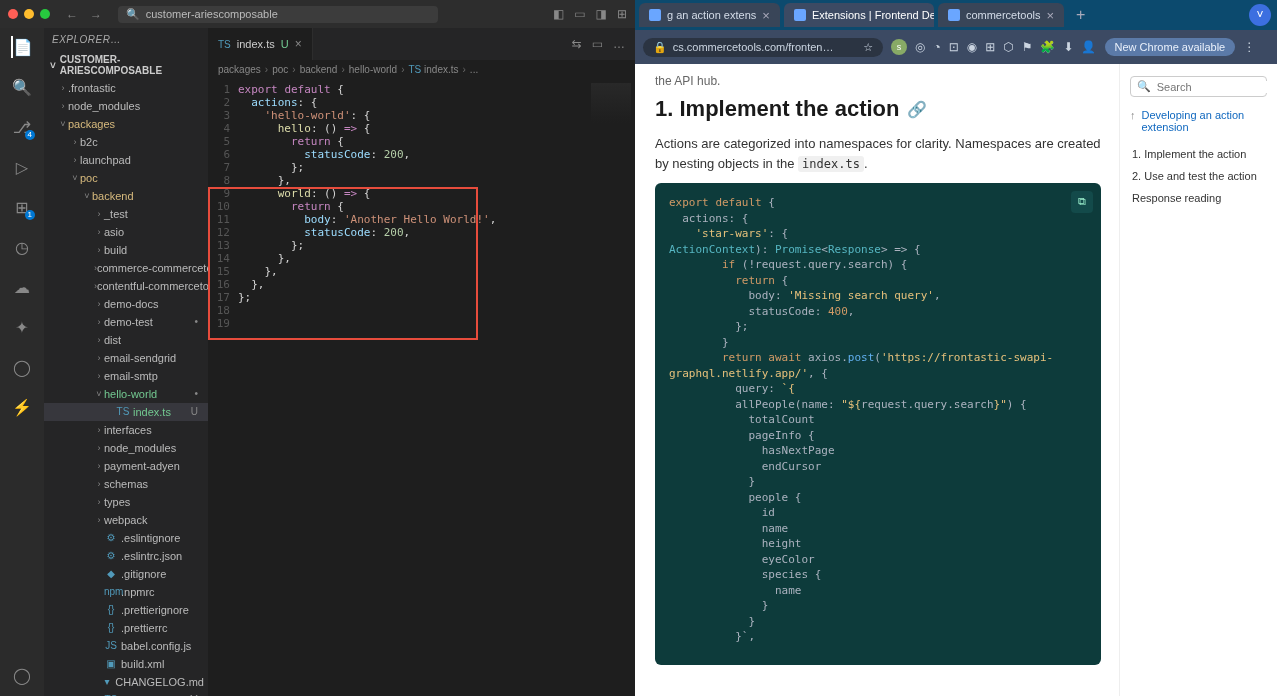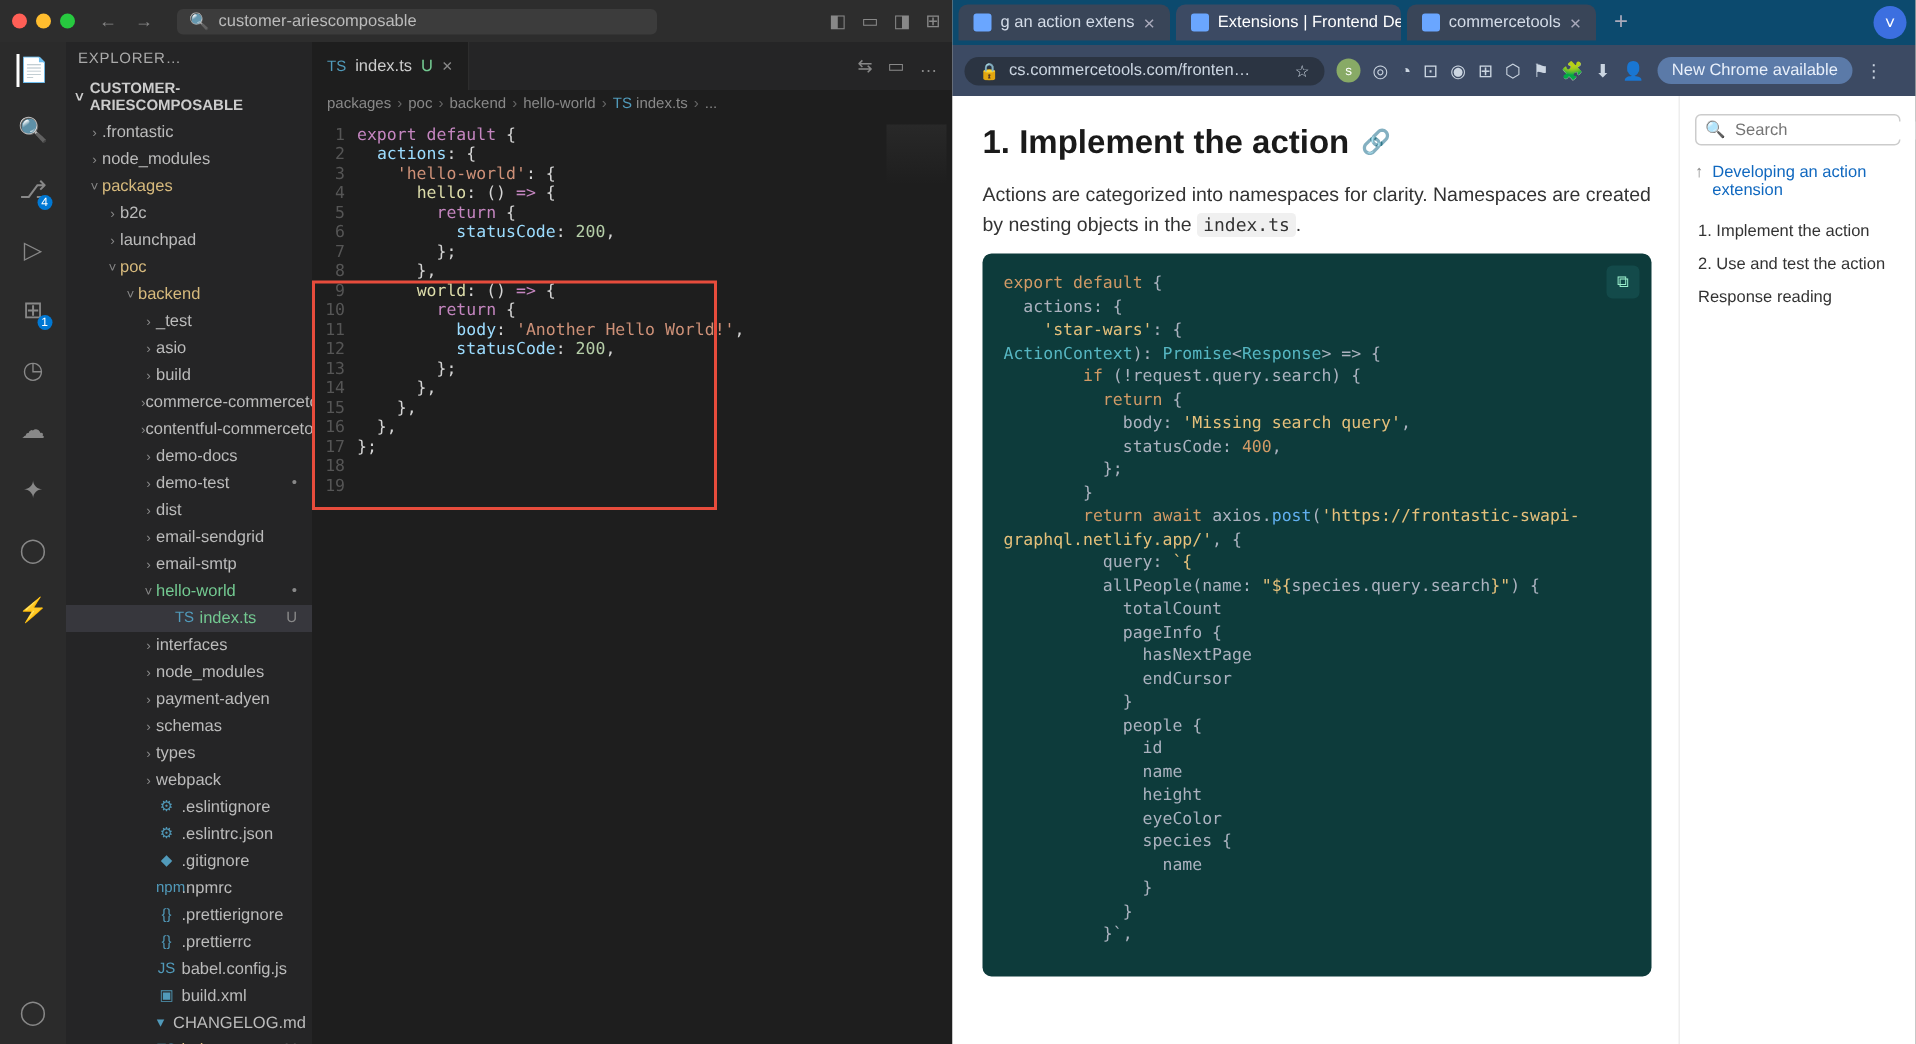--- a/index.html
+++ b/index.html
@@ -73,21 +73,21 @@
   .sidebar {
     width: 164px;
     background: #252526;
     display: flex;
     flex-direction: column;
     font-size: 11px;
     overflow: hidden;
   }
   .sidebar-header {
     display: flex; align-items: center; 
-    padding: 6px 8px; color: #aaa; font-size: 10px; letter-spacing: .5px;
+    padding: 6px 8px; color: #aaa; font-size: 10px; letter-spacing: .5px; font-style: italic;
   }
   .sidebar-section {
     display:flex; align-items:center; gap:4px;
     padding: 3px 6px; color:#ccc; font-weight:600; font-size:10px;
   }
   .tree { flex:1; overflow-y:auto; }
   .tree-row {
     display:flex; align-items:center;
     padding: 1px 4px 1px 0;
     color:#bbb;
@@ -548,20 +548,21 @@
       <span>🧩</span>
       <span>⬇</span>
       <span>👤</span>
       <span class="new-chrome-btn">New Chrome available</span>
       <span>⋮</span>
     </div>
   </div>
 
   <div class="docs-body">
     <div class="docs-main">
+      <div style="color:#666;font-size:12px;margin-bottom:4px">the API hub.</div>
       <h2>
         <span>1. Implement the action</span>
         <span class="link-icon">🔗</span>
       </h2>
       <p>
         <span>Actions are categorized into namespaces for clarity. Namespaces are created by nesting objects in the </span>
         <code class="inline">index.ts</code><span>.</span>
       </p>
       <div class="docs-codeblock">
         <div class="copy-btn">⧉</div>
@@ -572,21 +573,21 @@
             <div class="cline"><span class="dtok-type">ActionContext</span><span class="dtok-prop">): </span><span class="dtok-type">Promise</span><span class="dtok-prop">&lt;</span><span class="dtok-type">Response</span><span class="dtok-prop">&gt; =&gt; {</span></div>
             <div class="cline"><span class="dtok-prop">        </span><span class="dtok-kw">if</span><span class="dtok-prop"> (!request.query.search) {</span></div>
             <div class="cline"><span class="dtok-prop">          </span><span class="dtok-kw">return</span><span class="dtok-prop"> {</span></div>
             <div class="cline"><span class="dtok-prop">            body: </span><span class="dtok-str">'Missing search query'</span><span class="dtok-prop">,</span></div>
             <div class="cline"><span class="dtok-prop">            statusCode: </span><span class="dtok-num">400</span><span class="dtok-prop">,</span></div>
             <div class="cline"><span class="dtok-prop">          };</span></div>
             <div class="cline"><span class="dtok-prop">        }</span></div>
             <div class="cline"><span class="dtok-prop">        </span><span class="dtok-kw">return await</span><span class="dtok-prop"> axios.</span><span class="dtok-fn">post</span><span class="dtok-prop">(</span><span class="dtok-str">'https://frontastic-swapi-</span></div>
             <div class="cline"><span class="dtok-str">graphql.netlify.app/'</span><span class="dtok-prop">, {</span></div>
             <div class="cline"><span class="dtok-prop">          query: </span><span class="dtok-str">`{</span></div>
-            <div class="cline"><span class="dtok-prop">          allPeople(name: </span><span class="dtok-str">"${</span><span class="dtok-prop">species.query.search</span><span class="dtok-str">}"</span><span class="dtok-prop">) {</span></div>
+            <div class="cline"><span class="dtok-prop">          allPeople(name: </span><span class="dtok-str">"${</span><span class="dtok-prop">request.query.search</span><span class="dtok-str">}"</span><span class="dtok-prop">) {</span></div>
             <div class="cline"><span class="dtok-prop">            totalCount</span></div>
             <div class="cline"><span class="dtok-prop">            pageInfo {</span></div>
             <div class="cline"><span class="dtok-prop">              hasNextPage</span></div>
             <div class="cline"><span class="dtok-prop">              endCursor</span></div>
             <div class="cline"><span class="dtok-prop">            }</span></div>
             <div class="cline"><span class="dtok-prop">            people {</span></div>
             <div class="cline"><span class="dtok-prop">              id</span></div>
             <div class="cline"><span class="dtok-prop">              name</span></div>
             <div class="cline"><span class="dtok-prop">              height</span></div>
             <div class="cline"><span class="dtok-prop">              eyeColor</span></div>

